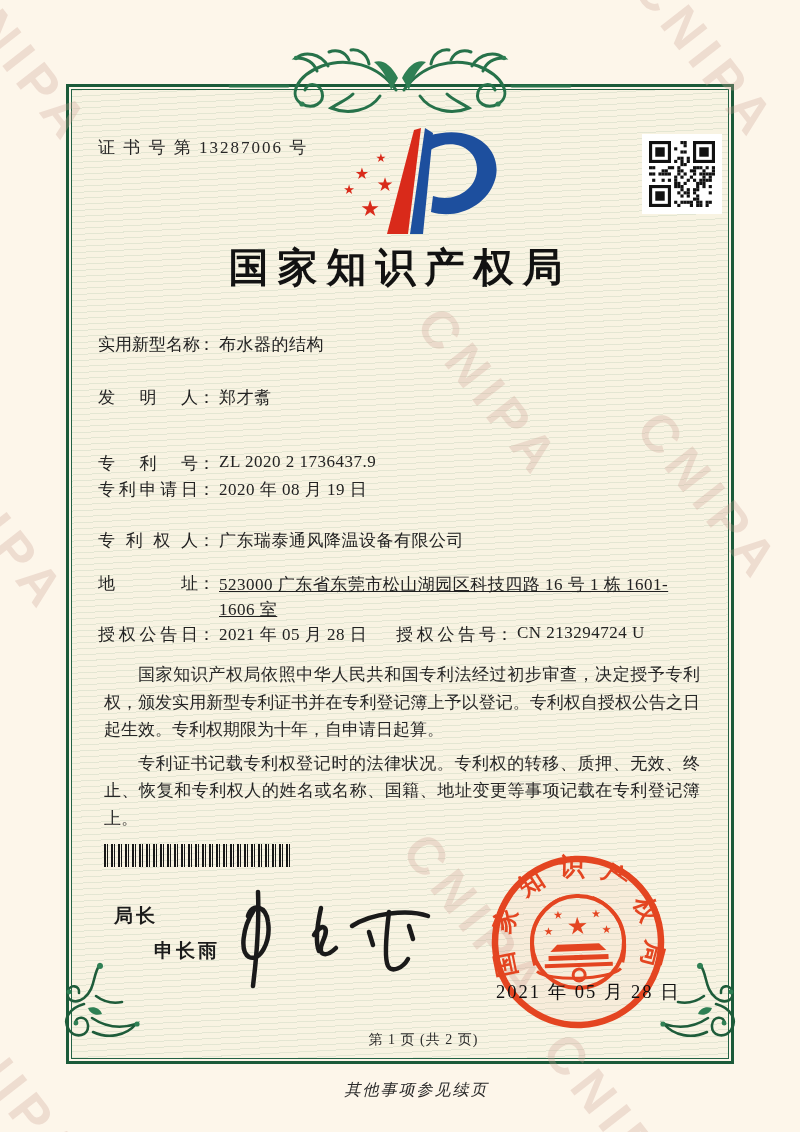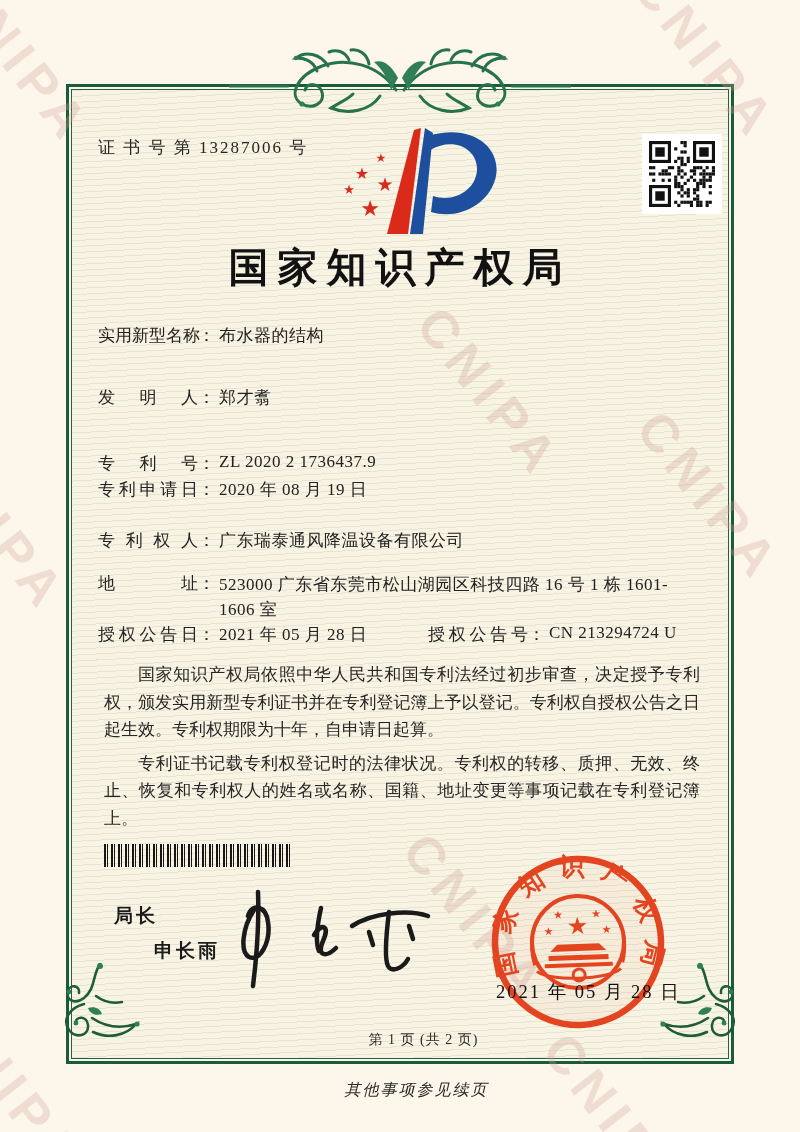--- a/index.html
+++ b/index.html
@@ -51,29 +51,29 @@
       display:flex;align-items:center;justify-content:center;}
   .title{
     position:absolute;left:0;right:0;top:240px;z-index:4;
     text-align:center;font-size:40px;font-weight:bold;letter-spacing:9px;color:#121212;
   }
   
   .frow{position:absolute;left:98px;z-index:4;font-size:17px;color:#222;white-space:nowrap;}
   .frow .lbl{display:inline-block;width:100px;text-align:justify;text-align-last:justify;vertical-align:top;}
   .frow .colon{display:inline-block;vertical-align:top;}
   .frow .val{display:inline-block;margin-left:4px;vertical-align:top;letter-spacing:0.5px;}
-  .f-name{top:324px;}
+  .f-name{top:333px;}
   .f-inventor{top:386px;}
   .f-patno{top:452px;}
   .f-filing{top:478px;}
   .f-patentee{top:529px;}
   .f-address{top:572px;}
-  .f-address .val{width:452px;white-space:normal;line-height:25px;}
+  .f-address .val{width:452px;white-space:normal;line-height:25px;text-decoration:underline;}
   .f-grant{top:623px;}
-  .pair2{position:absolute;left:330px;top:0;text-decoration:underline;}
+  .pair2{position:absolute;left:298px;top:0;text-decoration:underline;}
   
   .body-text{
     position:absolute;left:98px;top:655px;width:608px;z-index:4;
     font-size:17px;line-height:27.5px;text-align:justify;color:#262626;
   }
   .body-text p{margin:6px;text-indent:2em;}
   
   .barcode{
     position:absolute;left:104px;top:844px;width:186px;height:23px;z-index:4;
     background:repeating-linear-gradient(90deg,

